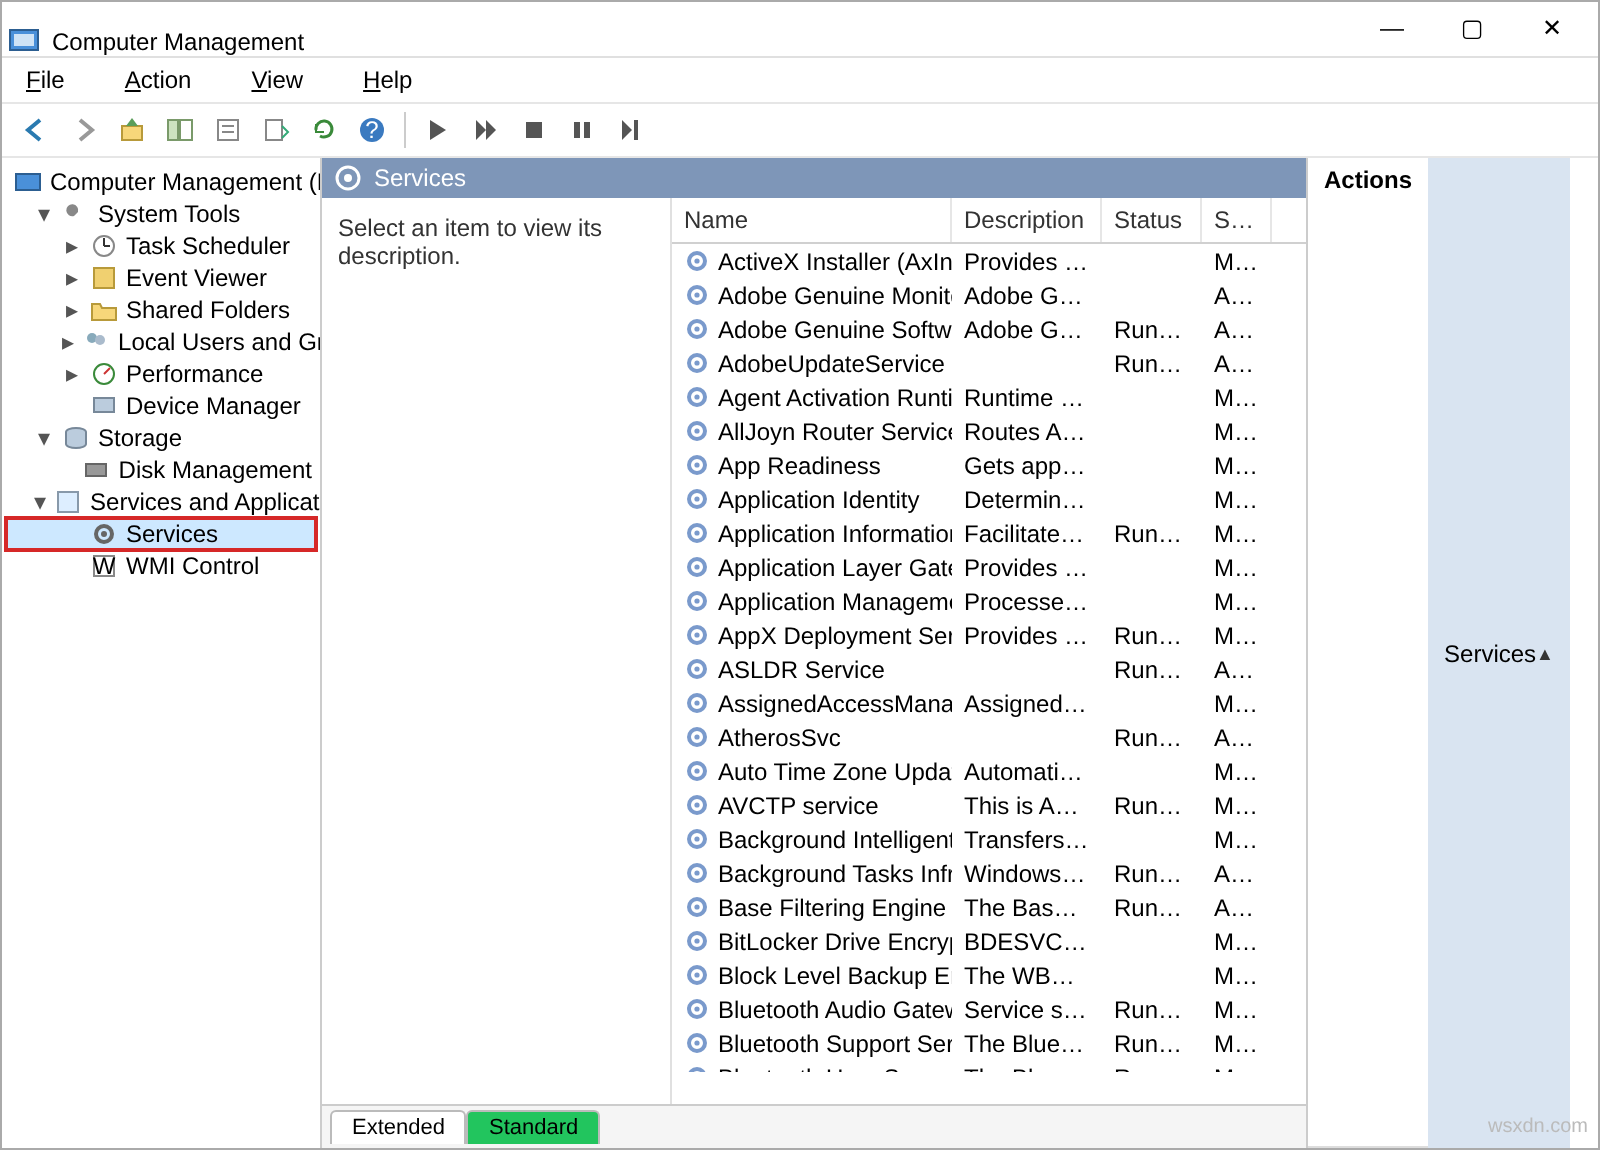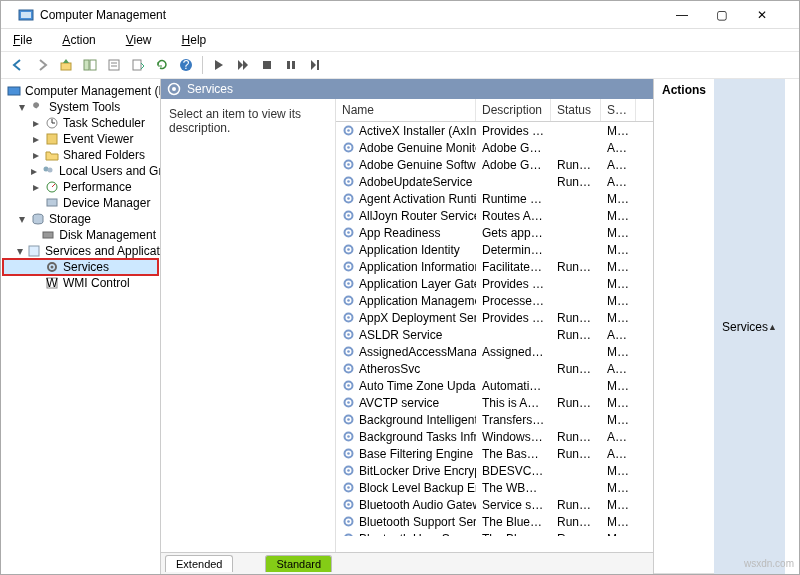--- a/index.html
+++ b/index.html
@@ -1,17 +1,17 @@
 <!DOCTYPE html>
 <html><head>
 <meta charset="utf-8">
 <style>
   * { box-sizing: border-box; font-family: "Segoe UI", Tahoma, sans-serif; font-size: 12px; }
   body { margin: 0; width: 800px; height: 575px; display: flex; flex-direction: column; background: #fff; color: #000; border: 1px solid #aaa; }
-  .titlebar { display: flex; align-items: center; height: 28px; padding: 0 17px; border-bottom: 1px solid #e0e0e0;}
+  .titlebar { display: flex; align-items: flex-end; height: 28px; padding: 0 3px; border-bottom: 1px solid #e0e0e0;}
   .titlebar .icon { width: 16px; height: 16px; margin-right: 6px; }
   .titlebar .title { flex: 1; }
   .wc { width: 40px; height: 28px; display:flex; align-items:center; justify-content:center; }
   .menubar { display:flex; gap:18px; padding: 2px 6px; }
   .menubar span { padding: 2px 6px; }
   .toolbar { display:flex; align-items:center; gap:2px; padding:2px 6px; border-top:1px solid #e6e6e6; border-bottom:1px solid #e6e6e6;}
   .tbtn { width:22px; height:22px; display:flex; align-items:center; justify-content:center; border-radius:2px;}
   .sep { width:1px; height:18px; background:#ccc; margin:0 3px;}
   .body { flex:1; display:flex; min-height:0; }
   .tree { width:160px; border-right:1px solid #ccc; padding:4px 2px; overflow:auto; white-space:nowrap;}
@@ -32,21 +32,21 @@
   .rows{flex:1;overflow-y:scroll;overflow-x:hidden;}
   .row{display:flex;align-items:center;padding:0 0;height:17px;}
   .row .cell{padding:0 6px;white-space:nowrap;overflow:hidden;text-overflow:ellipsis;}
   .row .cell.name{width:140px;display:flex;align-items:center;gap:4px}
   .row .cell.desc{width:75px}
   .row .cell.status{width:50px}
   .row .cell.start{width:35px}
   .svc-ico{width:13px;height:13px;display:inline-flex;align-items:center;justify-content:center;flex:none;}
   .tabs{display:flex;gap:0;padding:2px 4px;border-top:1px solid #ccc;background:#f5f5f5;}
   .tab{padding:2px 10px;border:1px solid #bbb;border-bottom:none;background:#fff;font-size:11px;border-top-left-radius:3px;border-top-right-radius:3px;}
-  .tab.inactive{background:#84cc16;margin-left:32px;}
+  .tab.inactive{background:#22c55e;}
   .actions{width:145px;display:flex;flex-direction:row;}
   .actions-title{padding:4px 8px;font-weight:600;border-bottom:1px solid #ddd;}
   .actions-sec{background:#d9e4f1;padding:3px 8px;display:flex;align-items:center;justify-content:space-between;}
   .actions-item{padding:4px 18px;display:flex;justify-content:space-between;align-items:center;}
   .arrow{font-size:9px;color:#333;}
   svg{display:block;}
   ::-webkit-scrollbar{width:16px;height:16px;}
   ::-webkit-scrollbar-track{background:#f0f0f0;}
   ::-webkit-scrollbar-thumb{background:#c6c6c6;border:1px solid #f0f0f0;}
   .hscroll{height:16px;overflow-x:scroll;overflow-y:hidden;}

